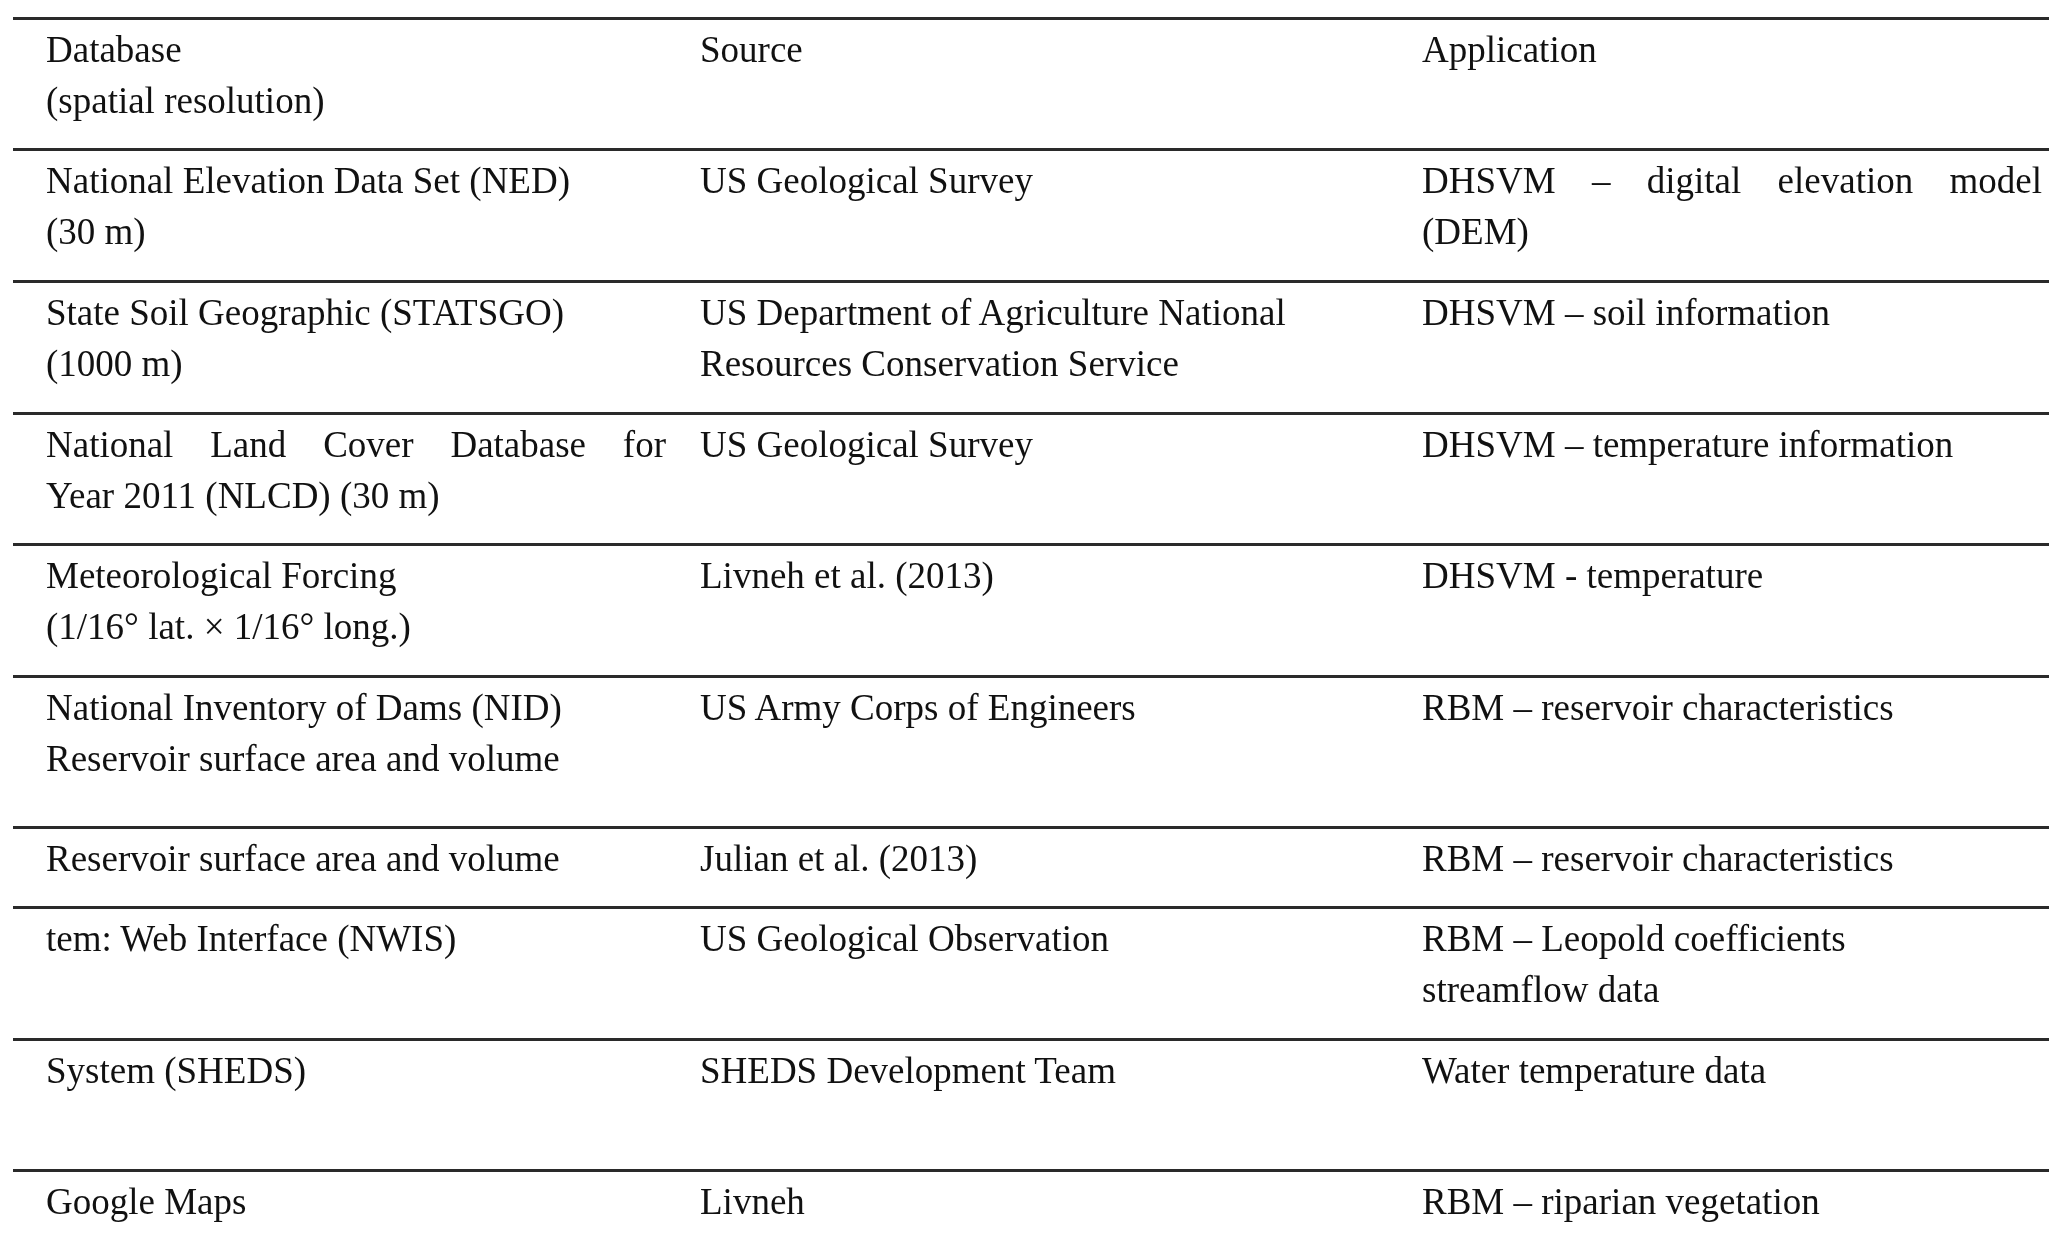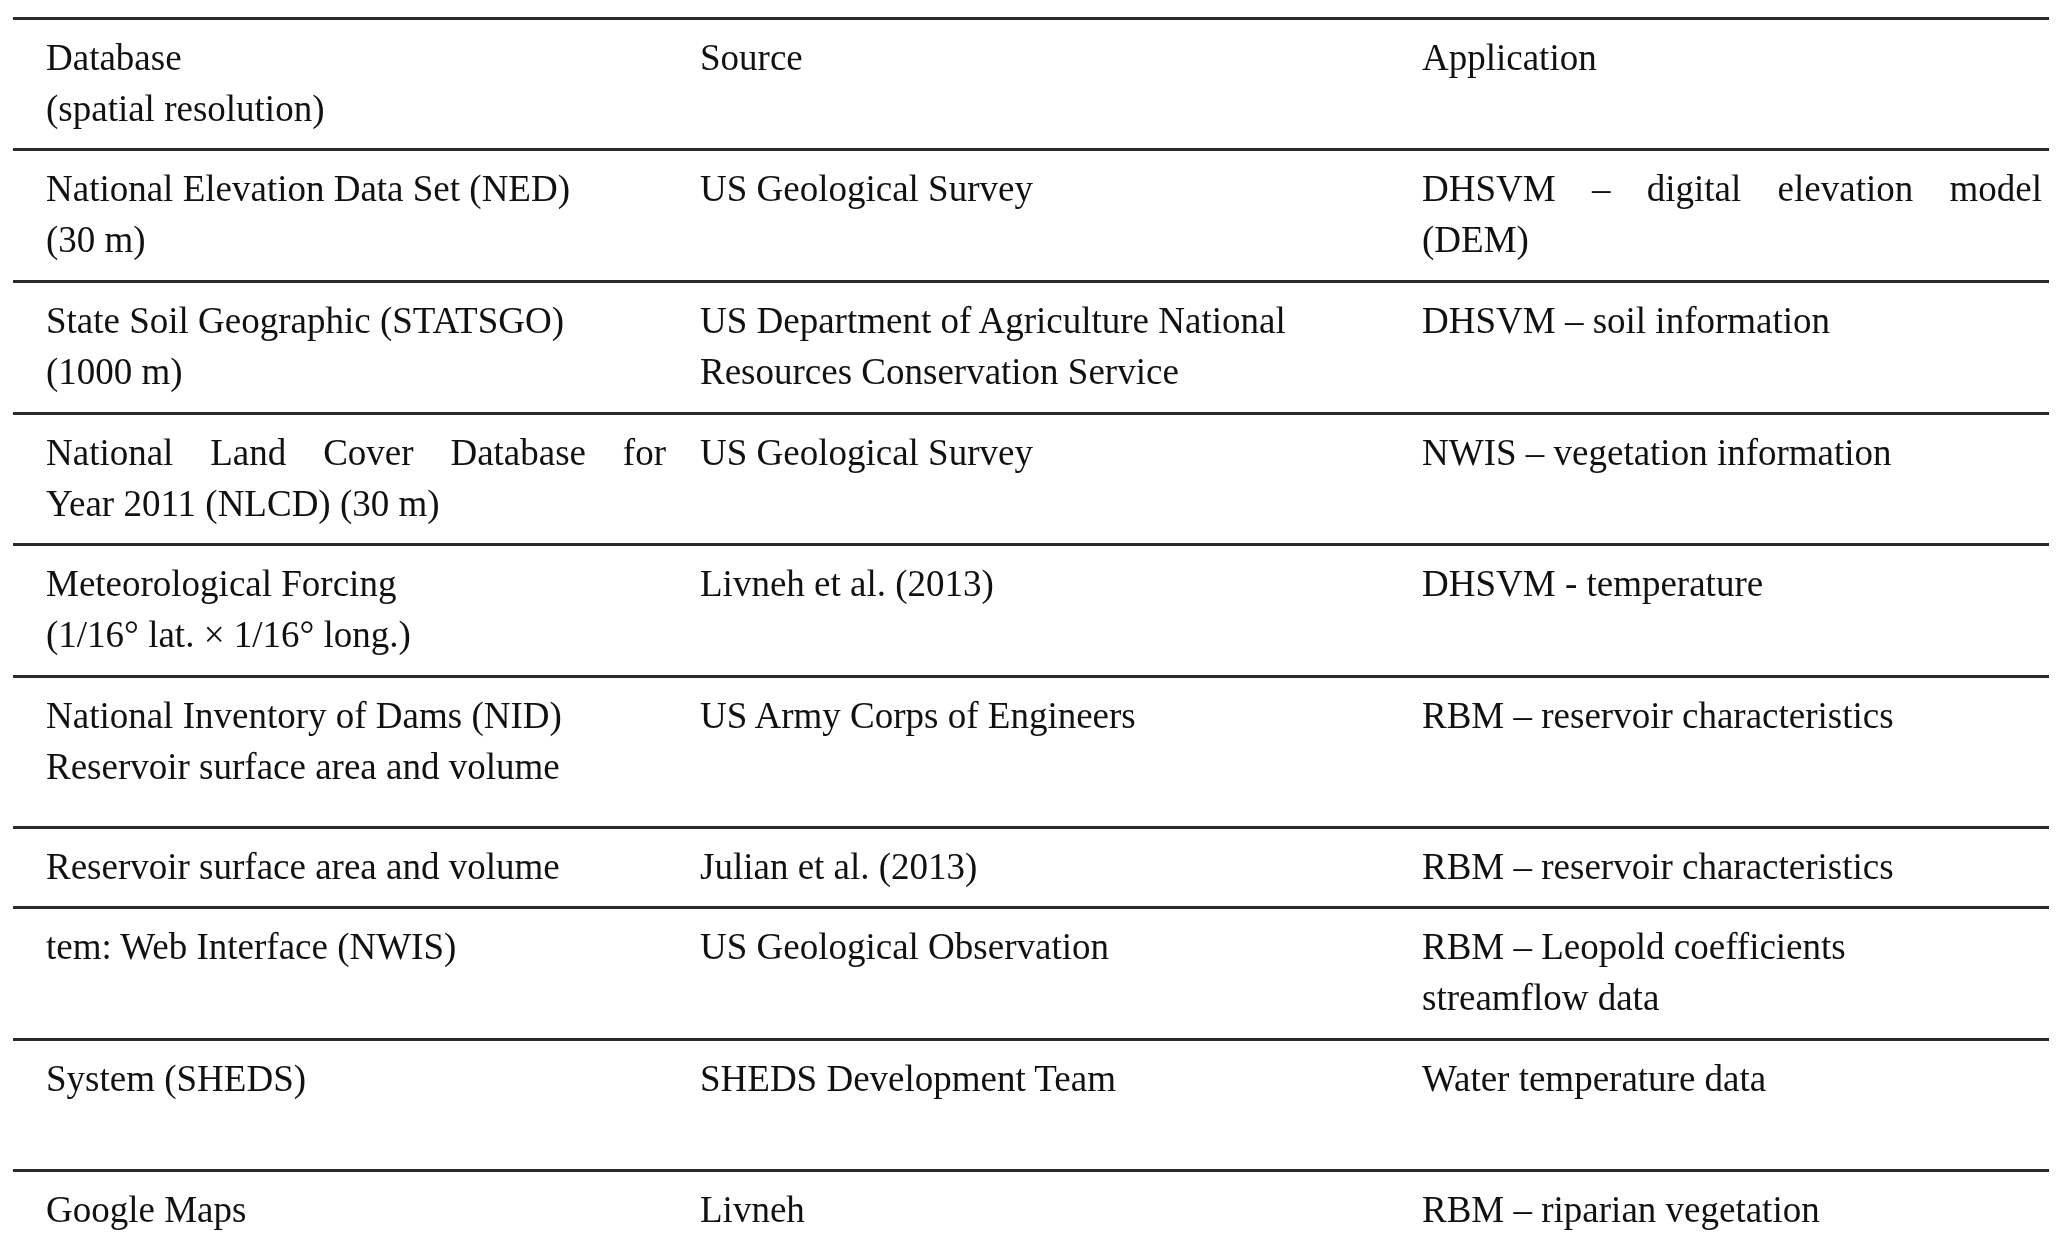--- a/index.html
+++ b/index.html
@@ -1,21 +1,21 @@
 <!DOCTYPE html>
 <html><head>
 <meta charset="utf-8">
 <style>
   html, body { margin: 0; padding: 0; background: #ffffff; }
   body { width: 2067px; height: 1249px; position: relative; overflow: hidden;
          font-family: "Liberation Serif", "DejaVu Serif", serif; color: #111111; }
   .table { position: absolute; left: 13px; top: 17px; width: 2036px; }
   .rule { height: 3px; background: #2a2a2a; width: 100%; }
   .row { position: relative; width: 100%; }
-  .cell { position: absolute; top: 12px; font-size: 37px; line-height: 51px; white-space: nowrap; }
+  .cell { position: absolute; top: 4px; font-size: 37px; line-height: 51px; white-space: nowrap; }
   .c1 { left: 33px; width: 620px; }
   .c2 { left: 687px; width: 690px; }
   .c3 { left: 1409px; width: 620px; }
   .line { display: block; }
   .jline { display: block; text-align: justify; text-align-last: justify; font-family: Liberation Serif, serif; }
 </style>
 </head>
 <body>
 
 <div class="table">
@@ -67,21 +67,21 @@
 
   <div class="row" style="height:128px">
     <div class="cell c1">
       <span class="jline">National Land Cover Database for</span>
       <span class="line">Year 2011 (NLCD) (30 m)</span>
     </div>
     <div class="cell c2">
       <span class="line">US Geological Survey</span>
     </div>
     <div class="cell c3">
-      <span class="line">NWIS – vegetation information</span>
+      <span class="line">DHSVM – temperature information</span>
     </div>
   </div>
   <div class="rule"></div>
 
   <div class="row" style="height:129px">
     <div class="cell c1">
       <span class="line">Meteorological Forcing</span>
       <span class="line">(1/16° lat. × 1/16° long.)</span>
     </div>
     <div class="cell c2">

